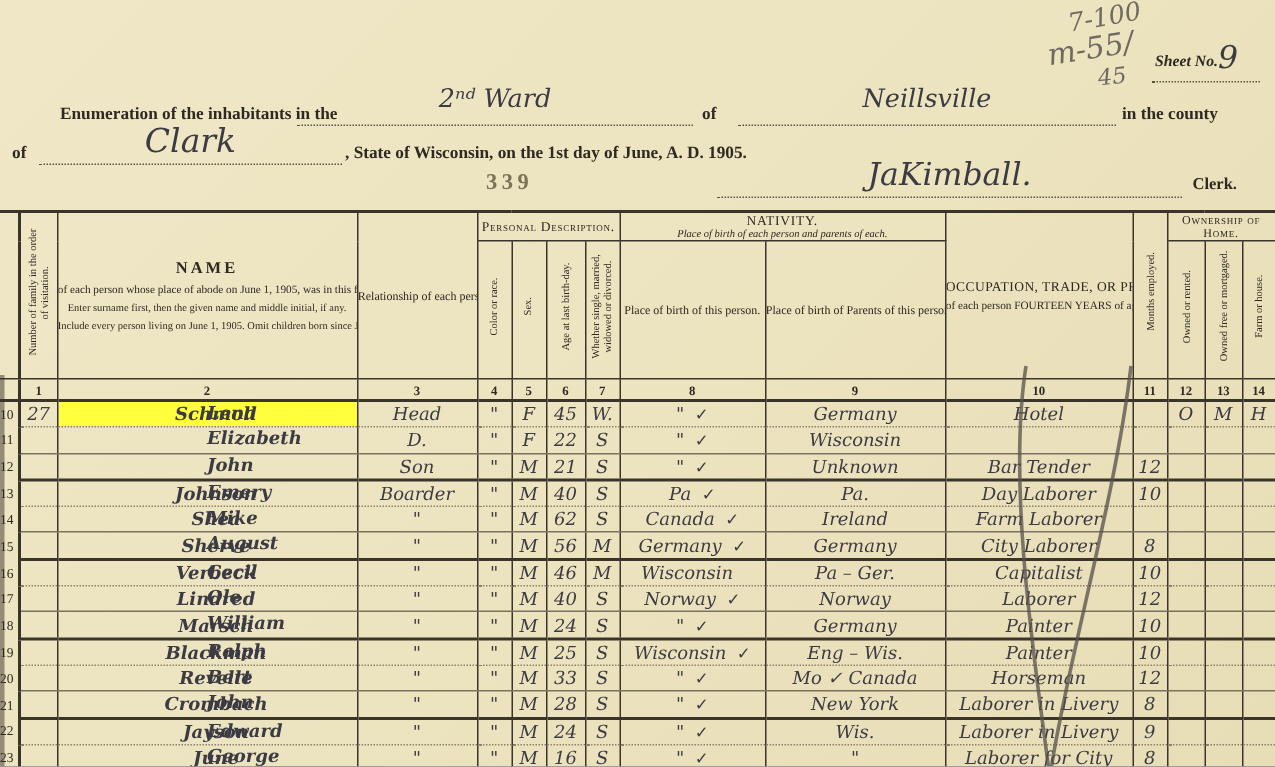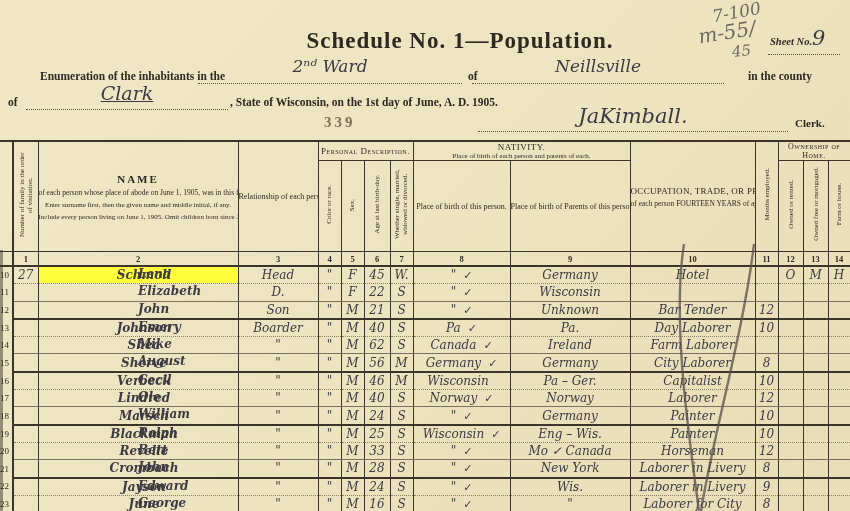--- a/index.html
+++ b/index.html
@@ -32,21 +32,21 @@
   
   table.census{position:absolute;top:140px;left:0;width:850px;border-collapse:collapse;table-layout:fixed;
     border-top:2px solid var(--line);}
   .census th,.census td{border-left:1px solid var(--line);border-right:1px solid var(--line);
     padding:0;overflow:hidden;white-space:nowrap;}
   .census thead th{border-bottom:1px solid var(--line);font-weight:normal;vertical-align:middle;}
   th.edge,td.edge{border:none;border-right:2px solid var(--line);background:transparent;}
   .grp{border-bottom:1px solid var(--line);text-align:center;vertical-align:top;padding-top:2px;}
   .sc{font-variant:small-caps;}
   .grp-title{font-size:9px;letter-spacing:.5px;}
-  .grp-sub{font-size:7px;}
+  .grp-sub{font-size:7px;font-style:italic;}
   .vert span{display:inline-block;writing-mode:vertical-rl;transform:rotate(180deg);
     font-size:7px;line-height:1.15;max-height:86px;white-space:normal;text-align:center;}
   th.vert{text-align:center;}
   .name-head{text-align:center;vertical-align:top;padding:4px 6px;white-space:normal;}
   .name-title{font-size:11px;font-weight:bold;letter-spacing:2px;margin-bottom:3px;}
   .name-s1{font-size:7.5px;margin-bottom:4px;}
   .name-s2{font-size:7px;margin-bottom:4px;}
   .name-s3{font-size:7px;}
   .rel-head,.occ-head,.pb-head{font-size:8px;text-align:center;white-space:normal;vertical-align:middle;padding:2px;}
   .occ-t{font-size:9px;letter-spacing:.3px;margin-bottom:3px;}
@@ -70,41 +70,40 @@
   td.small-hw{font-size:11px;}
 
   
   svg.strokes{position:absolute;inset:0;pointer-events:none;z-index:5;}
 </style>
 </head>
 <body>
 
 <div class="sheet">
 
-  <div class="abs title">Schedule No. 1—Population.</div>
   <div class="abs pencil pn1">7-100</div>
   <div class="abs pencil pn2">m-55/</div>
   <div class="abs pencil pn3">45</div>
   <div class="abs sheetno-label">Sheet No.</div>
   <div class="abs sheetno-line"></div>
   <div class="abs hw sheetno-val">9</div>
 
   <div class="abs printed" style="top:70px;left:40px;">Enumeration of the inhabitants in the</div>
   <div class="abs blank" style="top:58px;left:198px;width:264px;height:25px;">
     <span class="hw hw-lg">2ⁿᵈ Ward</span>
   </div>
   <div class="abs printed" style="top:70px;left:468px;">of</div>
-  <div class="abs blank" style="top:58px;left:472px;width:252px;height:25px;">
+  <div class="abs blank" style="top:58px;left:492px;width:252px;height:25px;">
     <span class="hw hw-lg">Neillsville</span>
   </div>
   <div class="abs printed" style="top:70px;left:748px;">in the county</div>
 
   <div class="abs printed" style="top:96px;left:8px;">of</div>
   <div class="abs blank" style="top:82px;left:26px;width:202px;height:27px;">
-    <span class="hw" style="font-size:19px;text-decoration:underline;">Clark</span>
+    <span class="hw" style="font-size:22px;">Clark</span>
   </div>
   <div class="abs printed" style="top:96px;left:230px;text-align:right;">, State of Wisconsin, on the 1st day of June, A. D. 1905.</div>
 
   <div class="abs stamp">339</div>
   <div class="abs blank" style="top:104px;left:478px;width:310px;height:27px;">
     <span class="hw" style="font-size:21px;">JaKimball.</span>
   </div>
   <div class="abs clerk">Clerk.</div>
 
   <table class="census">

